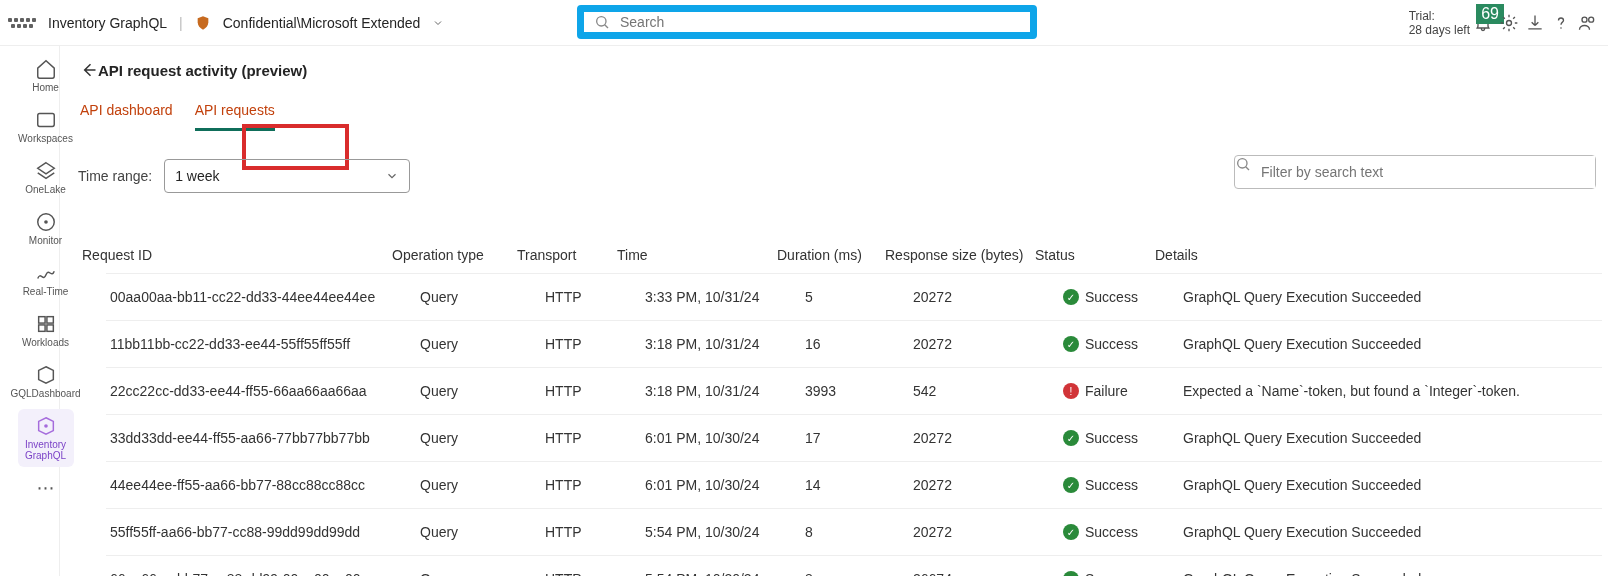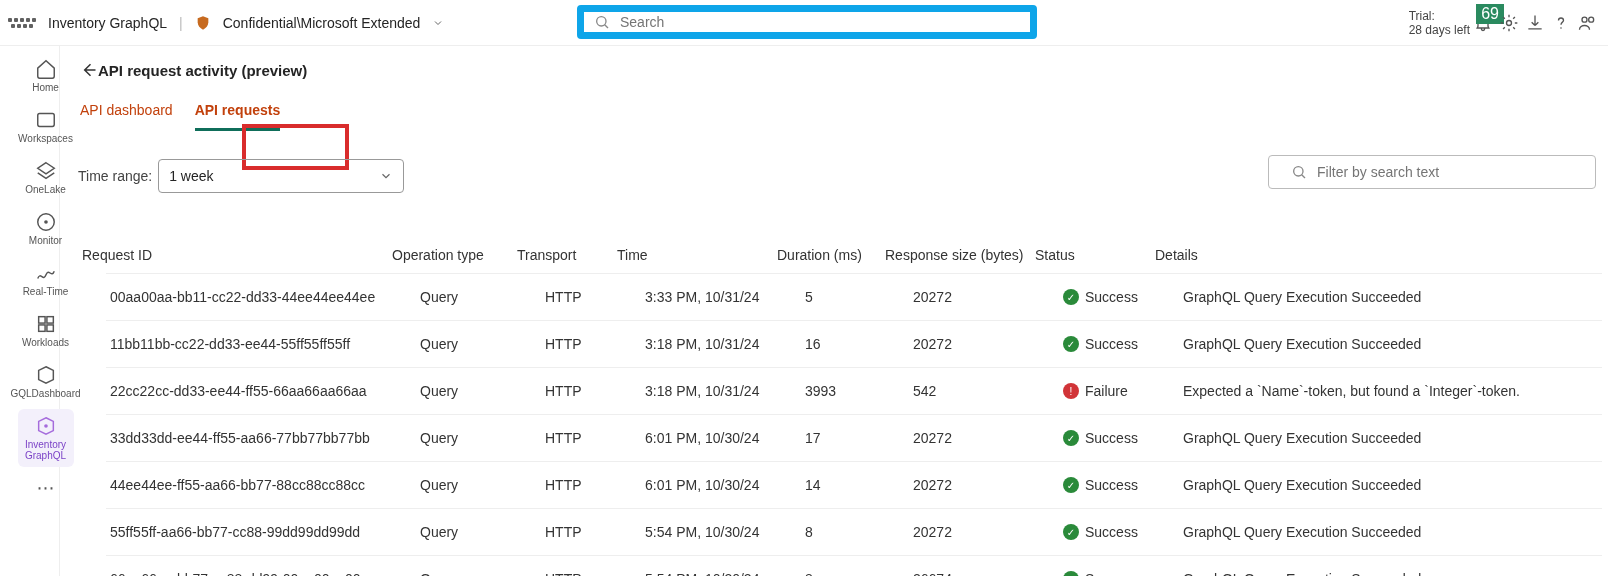--- a/index.html
+++ b/index.html
@@ -29,27 +29,27 @@
   .rail-icon { width:22px; height:22px; color:#555; display:flex; align-items:center; justify-content:center; }
   .rail-ellipsis { margin-top:6px; font-size:18px; color:#555; cursor:pointer; }
 
   
   .main { position:absolute; left:60px; top:46px; right:0; bottom:0; padding:14px 0 0 18px; }
   .page-head { display:flex; align-items:center; }
   .back-arrow { width:20px; height:20px; cursor:pointer; color:#333; }
   .page-title { font-size:15px; font-weight:600; }
   .tabs { display:flex; gap:22px; margin-top:16px; padding-left:2px; }
   .tab { padding:6px 0 10px 0; color:#c2410c; cursor:pointer; }
-  .tab.active { border-bottom:3px solid #0f6e5a; font-weight:700; }
+  .tab.active { border-bottom:3px solid #0f6e5a; font-weight:400; }
   .highlight-box { position:absolute; left:182px; top:78px; width:107px; height:46px; border:4px solid #d92c2c; pointer-events:none; }
 
-  .controls { display:flex; align-items:center; gap:6px; margin-top:28px; position:relative; }
+  .controls { display:flex; align-items:center; gap:12px; margin-top:28px; position:relative; }
   .time-label { color:#444; }
   .select { width:246px; height:34px; border:1px solid #999; border-radius:4px; display:flex; align-items:center; justify-content:space-between; padding:0 10px; cursor:pointer; }
-  .filterbox { position:absolute; right:12px; top:-4px; width:328px; height:34px; border:1px solid #bbb; border-radius:4px; display:flex; align-items:center; gap:8px; padding:0 22px; }
+  .filterbox { position:absolute; right:12px; top:-4px; width:362px; height:34px; border:1px solid #bbb; border-radius:4px; display:flex; gap:8px; padding:0 0; }
   .filterbox input { border:none; outline:none; flex:1; font-size:14px; }
 
   
   .table { margin-top:44px; padding-right:6px; }
   .thead, .trow { display:grid; grid-template-columns: 310px 125px 100px 160px 108px 150px 120px 1fr; align-items:center; padding:10px 4px; }
   .thead { color:#333; font-weight:400; }
   .trow { border-top:1px solid #eee; font-size:14px; color:#333; padding-top:14px; padding-bottom:14px;margin-left:28px; }
   .status { display:flex; align-items:center; gap:6px; }
   .status-dot { width:16px; height:16px; border-radius:50%; display:inline-flex; align-items:center; justify-content:center; color:#fff; font-size:10px; }
   .status-success { background:#2a8a3a; }

